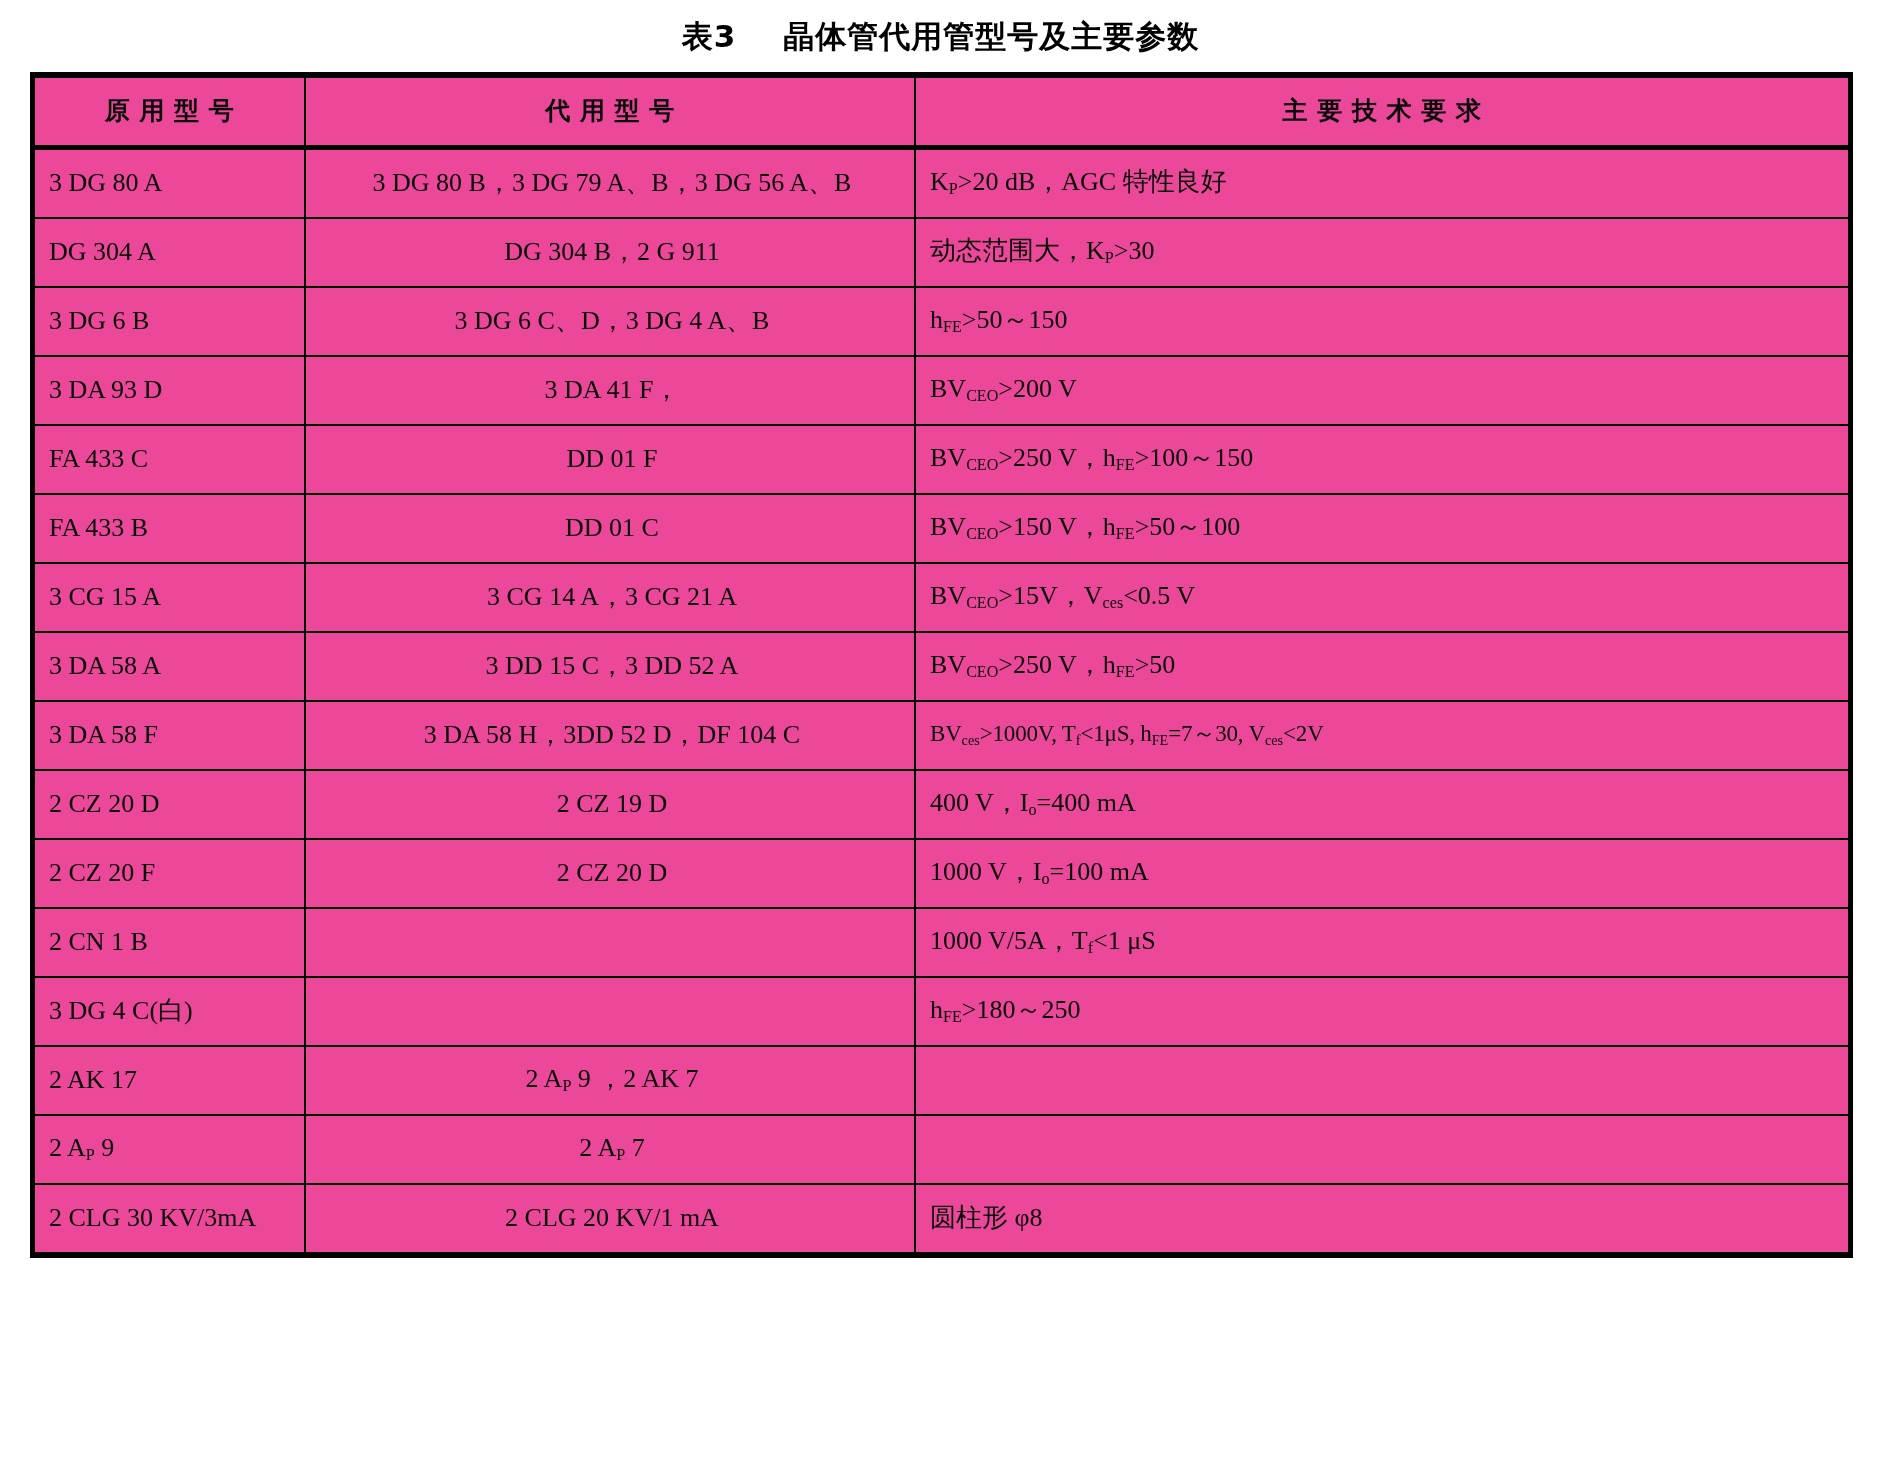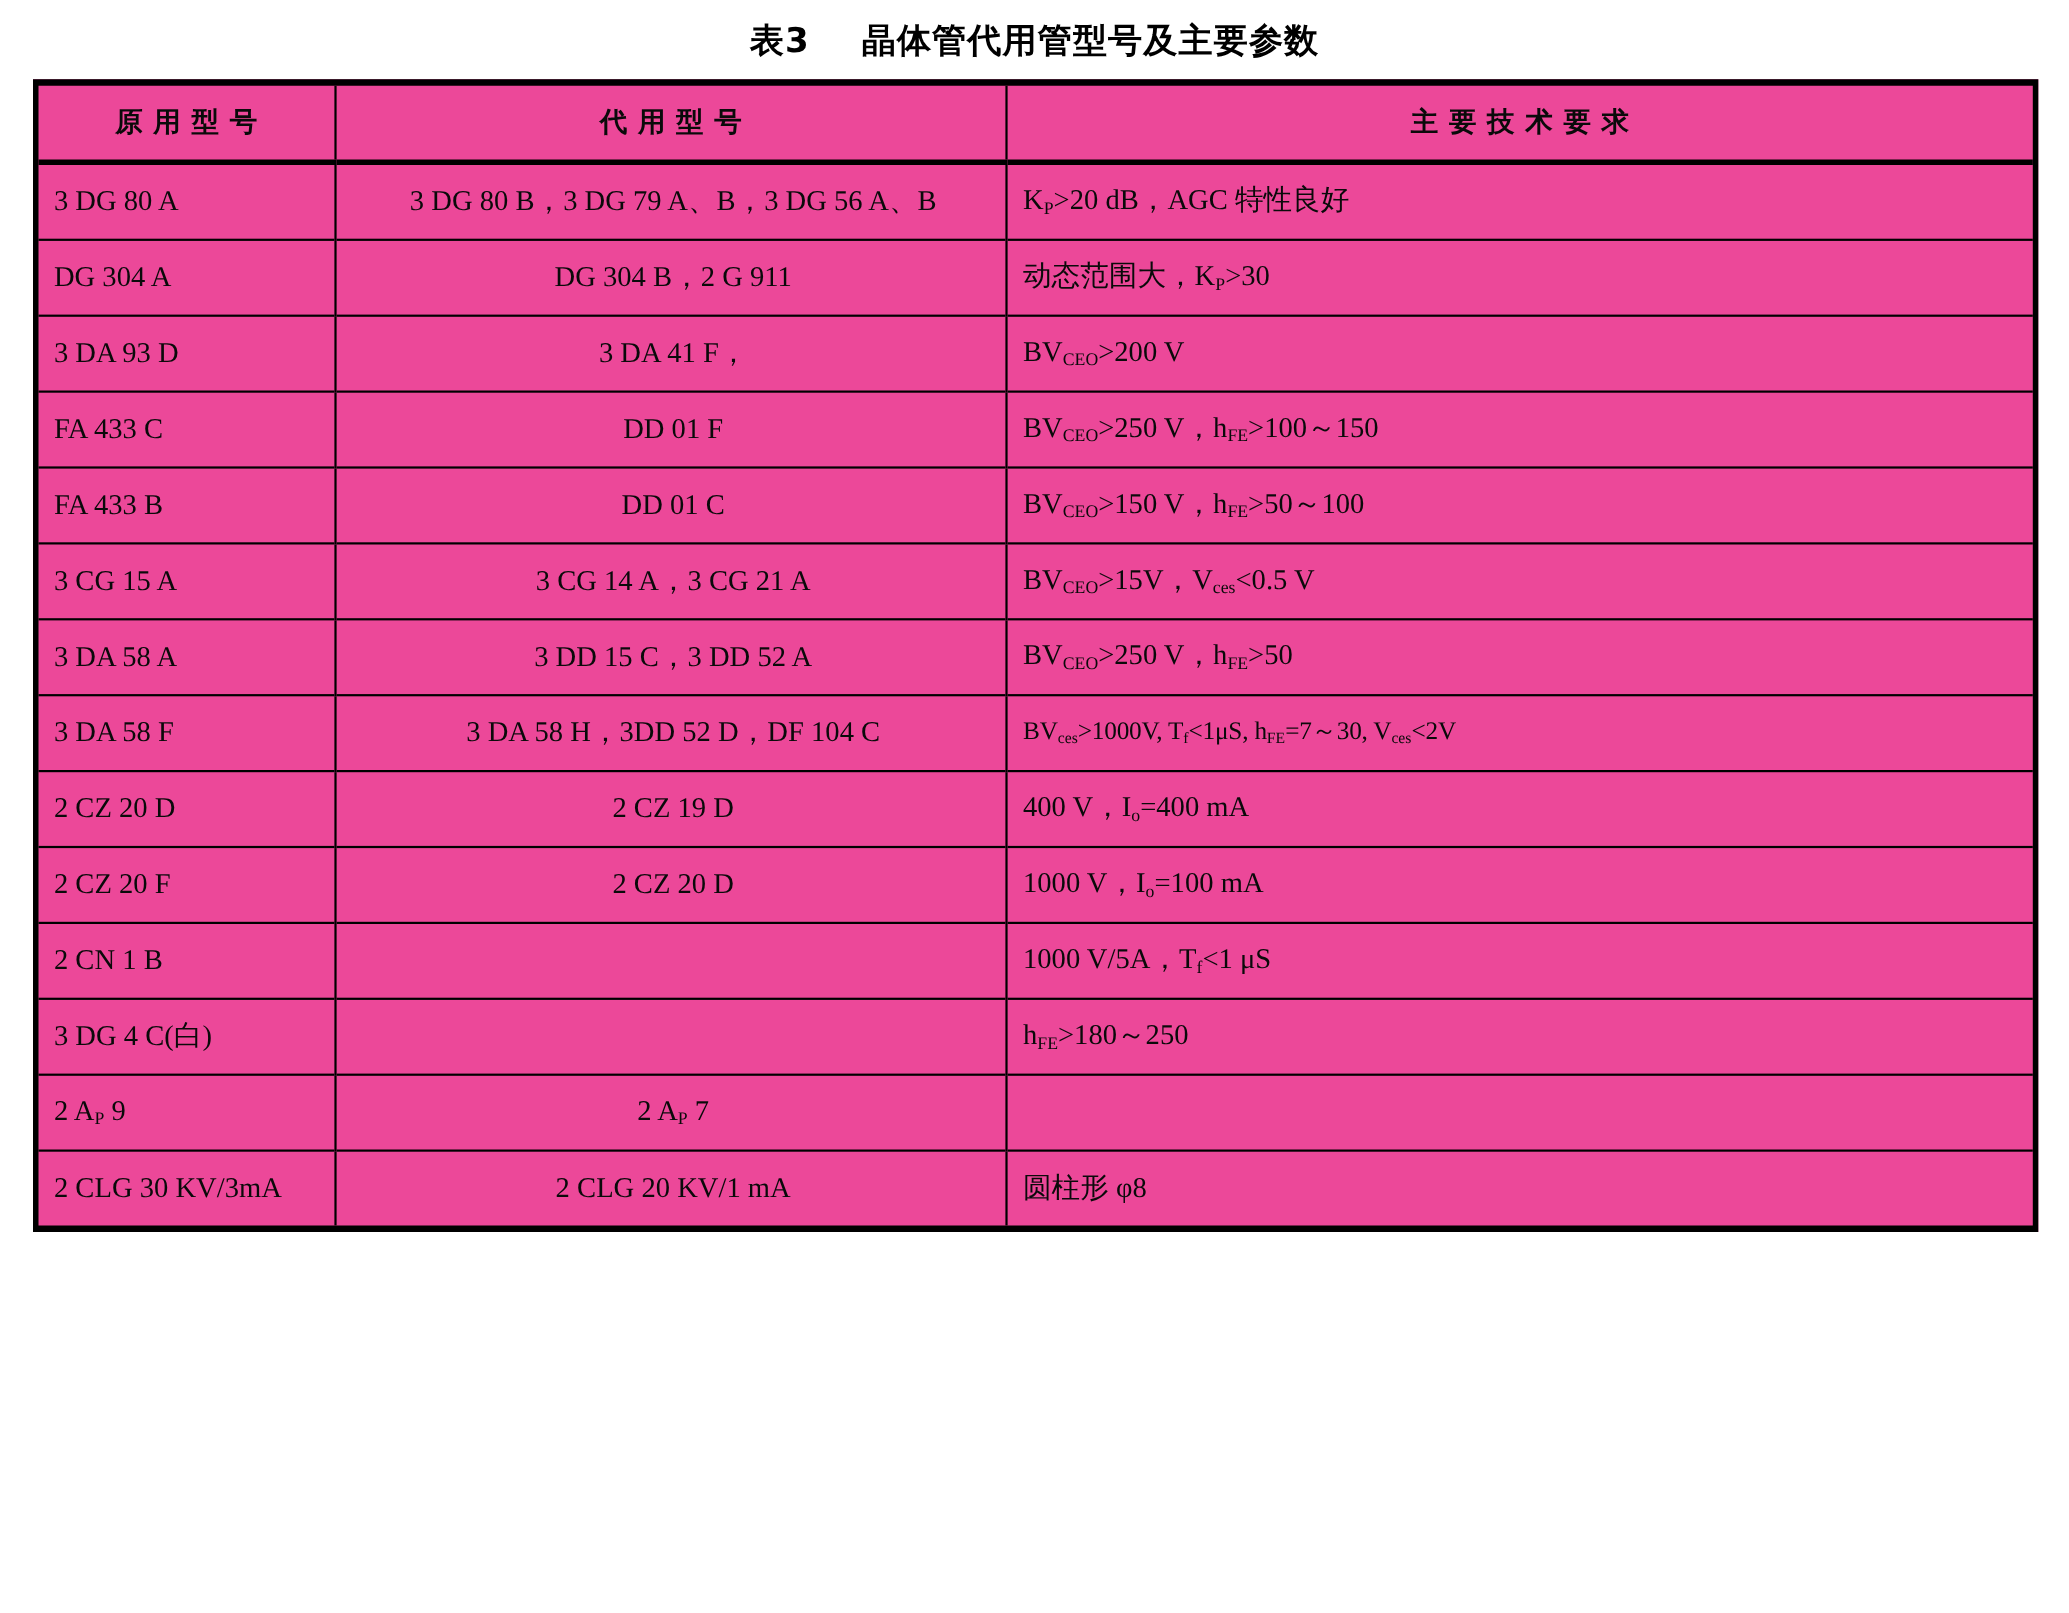--- a/index.html
+++ b/index.html
@@ -133,20 +133,25 @@
             <td class="col-orig">3 DG 80 A</td>
             <td class="col-sub">3 DG 80 B，3 DG 79 A、B，3 DG 56 A、B</td>
             <td class="col-spec">K<span class="sub">P</span>&gt;20 dB，AGC 特性良好</td>
           </tr>
           <tr>
             <td class="col-orig">DG 304 A</td>
             <td class="col-sub">DG 304 B，2 G 911</td>
             <td class="col-spec">动态范围大，K<span class="sub">P</span>&gt;30</td>
           </tr>
           <tr>
+            <td class="col-orig">3 DG 6 B</td>
+            <td class="col-sub">3 DG 6 C、D，3 DG 4 A、B</td>
+            <td class="col-spec">h<span class="sub">FE</span>&gt;50～150</td>
+          </tr>
+          <tr>
             <td class="col-orig">3 DA 93 D</td>
             <td class="col-sub">3 DA 41 F，</td>
             <td class="col-spec">BV<span class="sub">CEO</span>&gt;200 V</td>
           </tr>
           <tr>
             <td class="col-orig">FA 433 C</td>
             <td class="col-sub">DD 01 F</td>
             <td class="col-spec">BV<span class="sub">CEO</span>&gt;250 V，h<span class="sub">FE</span>&gt;100～150</td>
           </tr>
           <tr>
@@ -183,20 +188,25 @@
             <td class="col-orig">2 CN 1 B</td>
             <td class="col-sub"></td>
             <td class="col-spec">1000 V/5A，T<span class="sub">f</span>&lt;1 μS</td>
           </tr>
           <tr>
             <td class="col-orig">3 DG 4 C(白)</td>
             <td class="col-sub"></td>
             <td class="col-spec">h<span class="sub">FE</span>&gt;180～250</td>
           </tr>
           <tr>
+            <td class="col-orig">2 AK 17</td>
+            <td class="col-sub">2 A<span class="sub">P</span> 9 ，2 AK 7</td>
+            <td class="col-spec"></td>
+          </tr>
+          <tr>
             <td class="col-orig">2 A<span class="sub">P</span> 9</td>
             <td class="col-sub">2 A<span class="sub">P</span> 7</td>
             <td class="col-spec"></td>
           </tr>
           <tr>
             <td class="col-orig">2 CLG  30 KV/3mA</td>
             <td class="col-sub">2 CLG  20 KV/1 mA</td>
             <td class="col-spec">圆柱形 φ8</td>
           </tr>
         </tbody>

